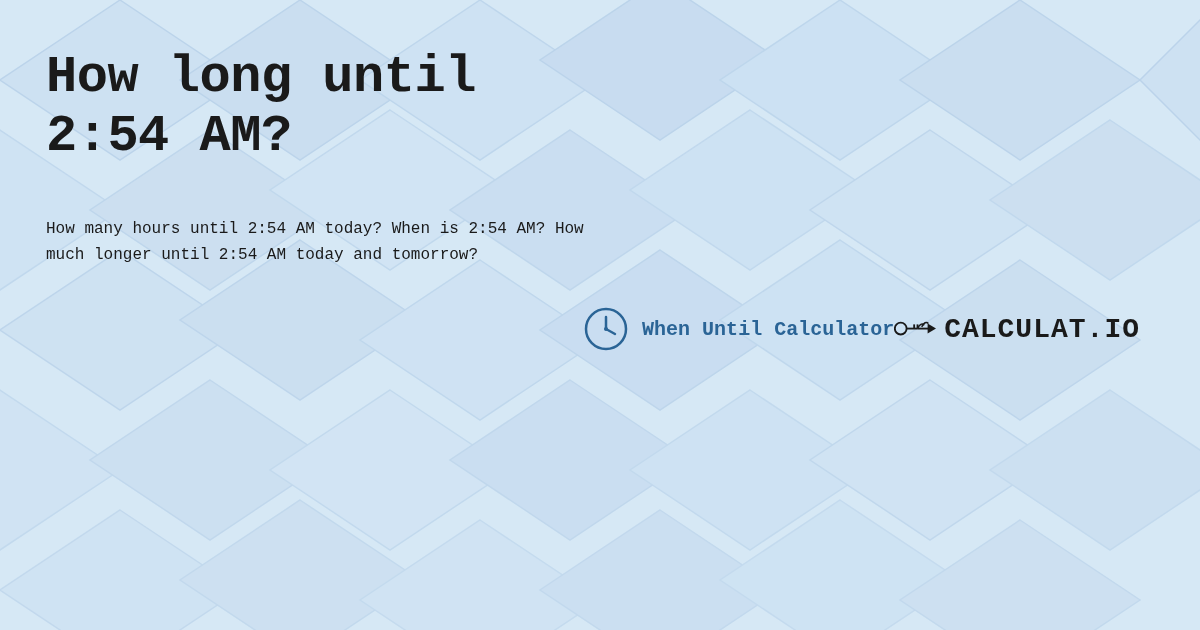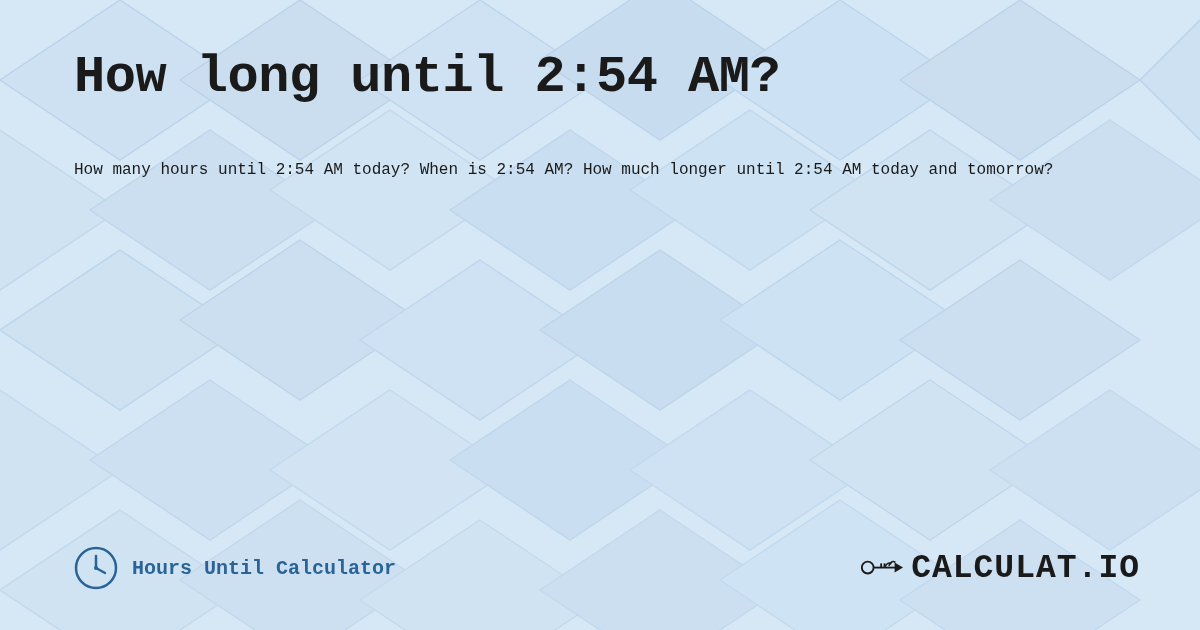--- a/index.html
+++ b/index.html
@@ -33,24 +33,24 @@
     .bg-pattern svg {
       position: absolute;
       inset: 0;
       width: 100%;
       height: 100%;
     }
 
     .content-wrapper {
       position: relative;
       z-index: 2;
-      padding: 48px 60px 40px 74px;
+      padding: 48px 60px 40px 46px;
       height: 100%;
       display: flex;
-      flex-direction: column;
+      flex-direction: row;
       justify-content: space-between;
     }
 
     .main-content {
       flex: 1;
     }
 
     h1 {
       font-family: 'Courier New', Courier, monospace;
       font-size: 52px;
@@ -107,21 +107,21 @@
     }
 
     .hand-icon {
       width: 42px;
       height: 38px;
       flex-shrink: 0;
     }
 
     .calculat-text {
       font-family: 'Courier New', Courier, monospace;
-      font-size: 33px;
+      font-size: 28px;
       font-weight: 900;
       color: #1a1a1a;
       letter-spacing: 1px;
     }
   </style>
 </head>
 <body>
 
 <div class="background">
   <div class="bg-pattern">
@@ -199,21 +199,21 @@
 
   <div class="footer">
     <div class="footer-left">
 
       <svg class="clock-icon" viewBox="0 0 44 44" xmlns="http://www.w3.org/2000/svg">
         <circle cx="22" cy="22" r="20" fill="none" stroke="#2a6496" stroke-width="2.5"></circle>
         <line x1="22" y1="22" x2="22" y2="10" stroke="#2a6496" stroke-width="2.5" stroke-linecap="round"></line>
         <line x1="22" y1="22" x2="31" y2="27" stroke="#2a6496" stroke-width="2.5" stroke-linecap="round"></line>
         <circle cx="22" cy="22" r="2" fill="#2a6496"></circle>
       </svg>
-      <span class="footer-brand-text">Hours Until Calculator</span>
+      <span class="footer-brand-text">When Until Calculator</span>
     </div>
 
     <div class="footer-right">
       <div class="calculat-logo">
 
         <svg class="hand-icon" viewBox="0 0 50 45" xmlns="http://www.w3.org/2000/svg">
 
           <circle cx="8" cy="22" r="7" fill="none" stroke="#1a1a1a" stroke-width="2.2"></circle>
           <line x1="15" y1="22" x2="28" y2="22" stroke="#1a1a1a" stroke-width="2.2"></line>
           <line x1="24" y1="22" x2="24" y2="17" stroke="#1a1a1a" stroke-width="2.2"></line>

